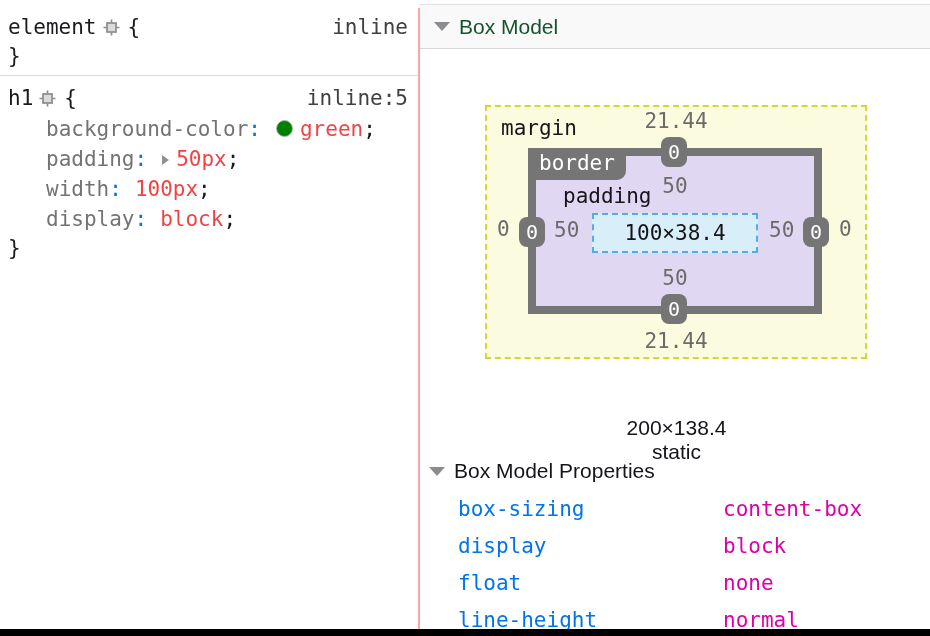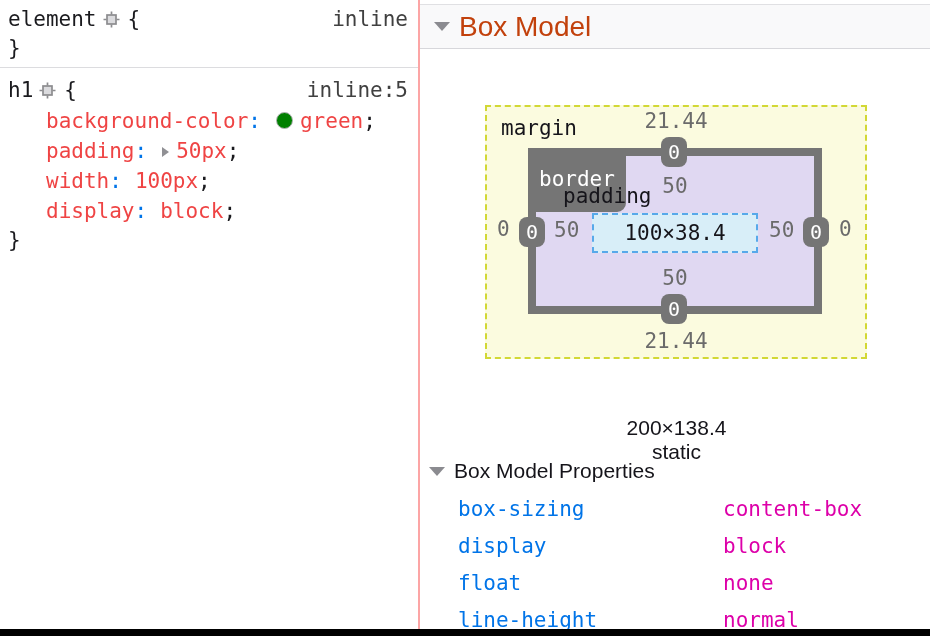--- a/index.html
+++ b/index.html
@@ -4,58 +4,58 @@
 <style>
   * { margin:0; padding:0; box-sizing:content-box; }
   html,body { width:930px; height:636px; }
   body {
     position:relative; overflow:hidden; background:#ffffff;
     font-family:"Liberation Sans", sans-serif; color:#1a1a1e;
   }
 
   
   .left-panel{
-    position:absolute; left:0; top:0; width:418px; height:629px;
+    position:absolute; left:0; top:8px; width:418px; height:629px;
     background:#fff; border-right:2px solid #fca5a5;
   }
   .rule-line{
     position:relative; height:29px; line-height:29px; padding-left:8px;
     font-family:"DejaVu Sans Mono", monospace; font-size:21px; color:#1a1a1e;
     white-space:nowrap;
   }
   .rule-el { padding-top:5px; }
   .rule-h1 { padding-top:6px; }
   .rule-h1 .sel-line { height:32px; line-height:32px; }
   .decl-line{ padding-left:46px; height:30px; line-height:30px; }
   .rule-sep{ height:1px; background:#dcdcdf; margin-top:4px; }
   .rule-loc{
     position:absolute; right:10px; top:0; color:#404040; font-size:21px;
     font-family:"DejaVu Sans Mono", monospace;
   }
-  .prop { color:#ef4444;text-align:center; }
+  .prop { color:#737373;text-align:center; }
   .colon{ color:#0074e8; margin-right:13px; }
   .val  { color:#ef4444; }
   .semi { color:#1a1a1e; }
   .target-icon{ display:inline-block; width:17px; height:17px; vertical-align:-2px; margin:0 8px 0 6px; }
   .swatch{
     display:inline-block; width:15px; height:15px; border-radius:50%;
     background:#008000; border:1px solid #b3b3b6; vertical-align:-1px; margin:0 7px 0 2px;
   }
   .expand-tri{
     display:inline-block; width:0; height:0; vertical-align:1px;
     border-top:5px solid transparent; border-bottom:5px solid transparent;
     border-left:7px solid #909094; margin:0 7px 0 2px;
   }
 
   
   .right-panel{ position:absolute; left:420px; top:0; width:510px; height:629px; background:#fff; }
   .bm-header{
     position:absolute; top:4px; left:0; right:0; height:43px;
     background:#f9f9fa; border-top:1px solid #e0e0e3; border-bottom:1px solid #d7d7db;
-    display:flex; align-items:center; padding-left:14px; font-size:28px; color:#c2410c;
+    display:flex; align-items:center; padding-left:14px; font-size:21px; color:#14532d;
   }
   .tri-down{
     width:0; height:0; border-left:8px solid transparent; border-right:8px solid transparent;
     border-top:9px solid #8b8b90; margin-right:9px; flex:none;
   }
 
   
   .d-margin{
     position:absolute; left:65px; top:105px; width:382px; height:254px;
     box-sizing:border-box; background:#fbfbdf; border:2px dashed #d2d835;
@@ -66,21 +66,21 @@
   .v-margin-top   { position:absolute; left:50%; transform:translateX(-50%); top:2px; }
   .v-margin-bottom{ position:absolute; left:50%; transform:translateX(-50%); top:222px; }
   .v-margin-left  { position:absolute; left:10px;  top:110px; }
   .v-margin-right { position:absolute; left:352px; top:110px; }
   .d-border{
     position:absolute; left:41px; top:41px; width:294px; height:166px;
     box-sizing:border-box; border:8px solid #757575; background:#e0d8f2;
   }
   .border-tag{
     position:absolute; left:-8px; top:-8px; height:32px; line-height:31px;
-    background:#757575; color:#fff; padding:16px 11px;
+    background:#757575; color:#fff; padding:0 11px;
     border-radius:2px 2px 9px 3px; font-size:21px;
   }
   .lbl-padding{ position:absolute; left:27px; top:28px; color:#15141a; }
   .v-pad-top   { position:absolute; left:50%; transform:translateX(-50%); top:18px; }
   .v-pad-bottom{ position:absolute; left:50%; transform:translateX(-50%); top:110px; }
   .v-pad-left  { position:absolute; left:18px;  top:62px; }
   .v-pad-right { position:absolute; left:233px; top:62px; }
   .d-content{
     position:absolute; left:56px; top:57px; width:166px; height:40px;
     box-sizing:border-box; background:#d8eef8; border:2px dashed #57a9ea;

